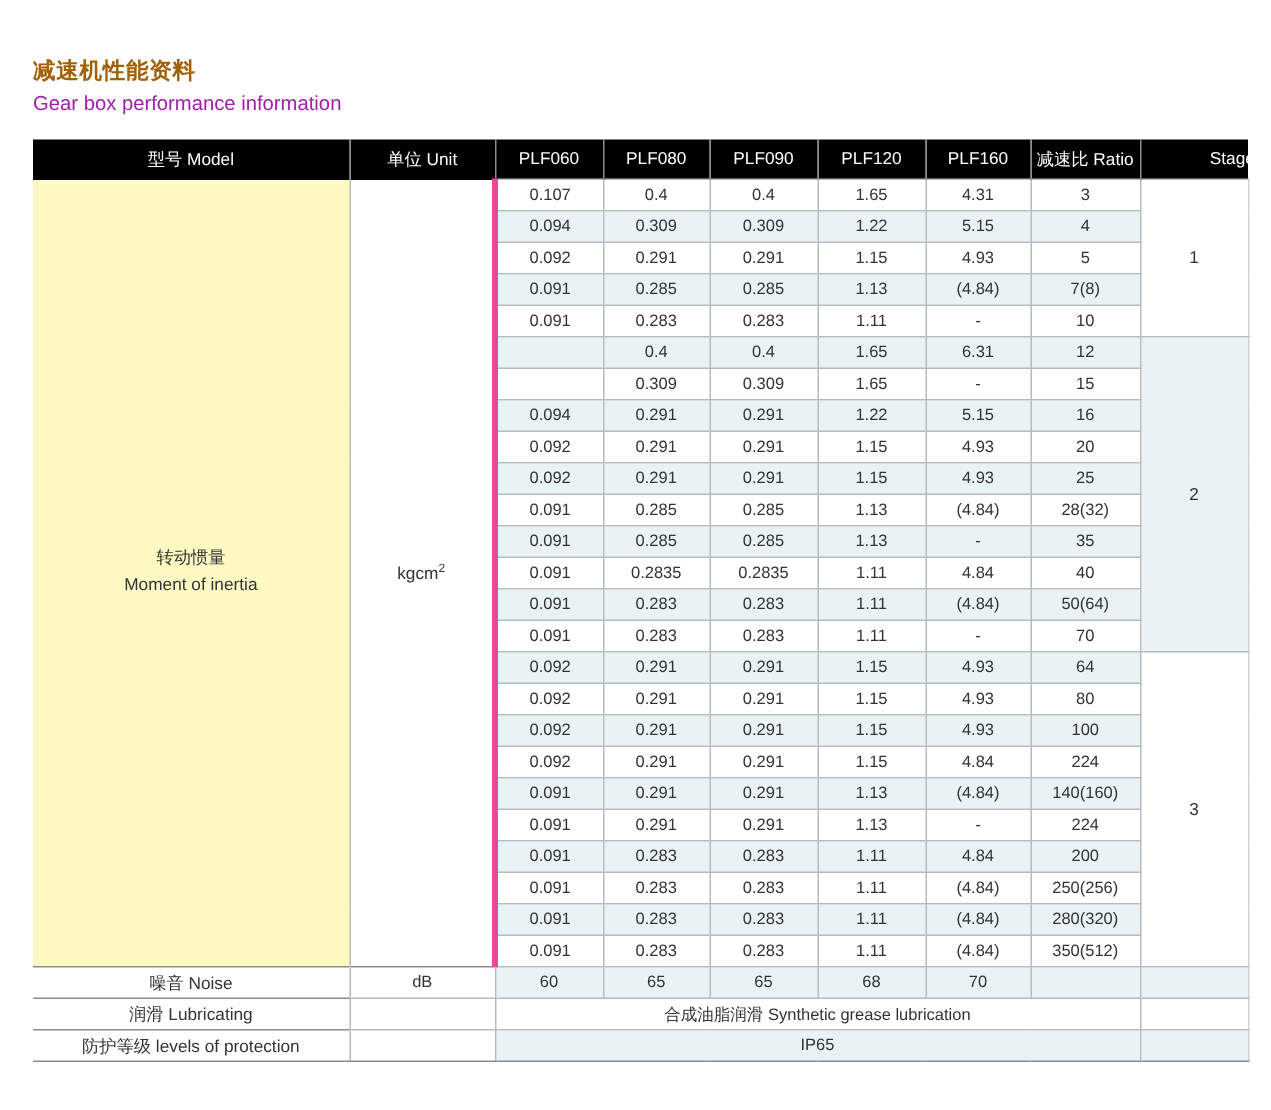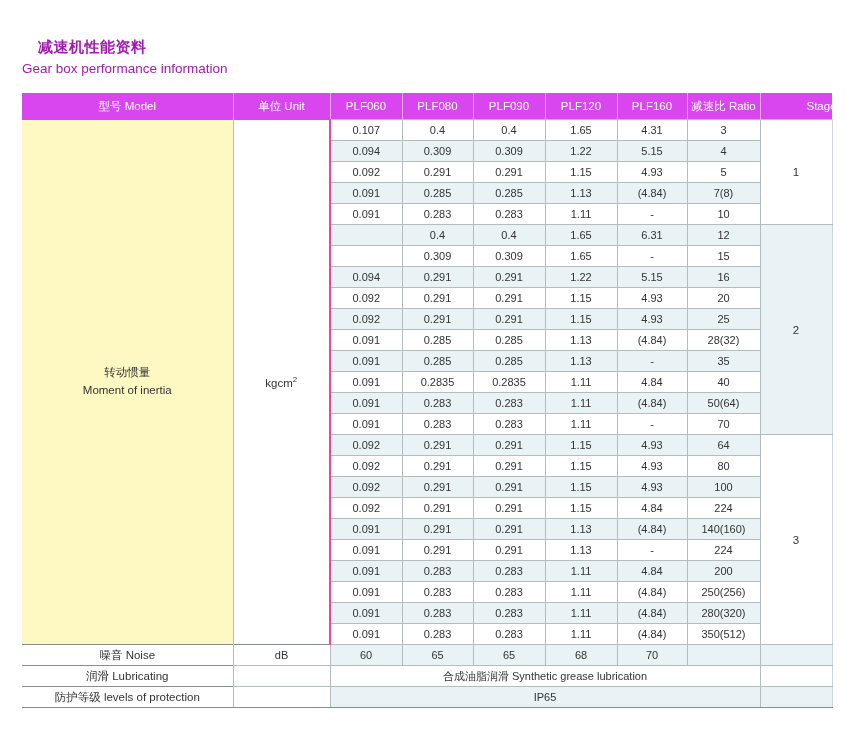--- a/index.html
+++ b/index.html
@@ -12,40 +12,40 @@
   .page {
     width: 847px;
     height: 740px;
     box-sizing: border-box;
     padding: 38px 0 0 22px;
     background: #ffffff;
   }
   .title-zh {
     font-size: 15px;
     font-weight: bold;
-    color: #a21caf;
-    margin: 0 0 4px 16px;
+    color: #a16207;
+    margin: 0 0 4px 0;
     letter-spacing: 0.5px;
     font-family: Liberation Serif, serif;
   }
   .title-en {
     font-size: 13.5px;
     font-weight: normal;
     color: #a21caf;
     margin: 0 0 17px 0;
   }
   table.perf {
     border-collapse: collapse;
     table-layout: fixed;
     width: 810px;
     font-size: 11px;
     color: #333333;
   }
   table.perf thead th {
-    background: #d946ef;
+    background: #000000;
     color: #ffffff;
     font-weight: normal;
     font-size: 11.5px;
     height: 26px;
     padding: 0;
     text-align: center;
     border: none;
     border-right: 1px solid rgba(255,255,255,0.55);
   }
   table.perf thead th:last-child { border-right: none; padding-left: 46px; }
@@ -68,21 +68,21 @@
     border: none;
     border-right: 1px solid #b5bcc0;
     text-align: left;
     padding-left: 15px;
     font-size: 11.5px;
     line-height: 1.55;
   }
   td.unit-cell {
     background: #ffffff;
     border: none;
-    border-right: 2px solid #ec4899;
+    border-right: 4px solid #ec4899;
     font-size: 11.5px;
   }
   td.unit-cell sup { font-size: 8px; }
   td.stage-cell {
     border: 1px solid #b5bcc0;
     border-right: 1px solid #ced4d7;
     font-size: 11.5px;
   }
   tr.stage-start td { border-top: 1px solid #9aa1a5; }
   tr.section td { border-top: 1px solid #878d91; height: 20px; }

